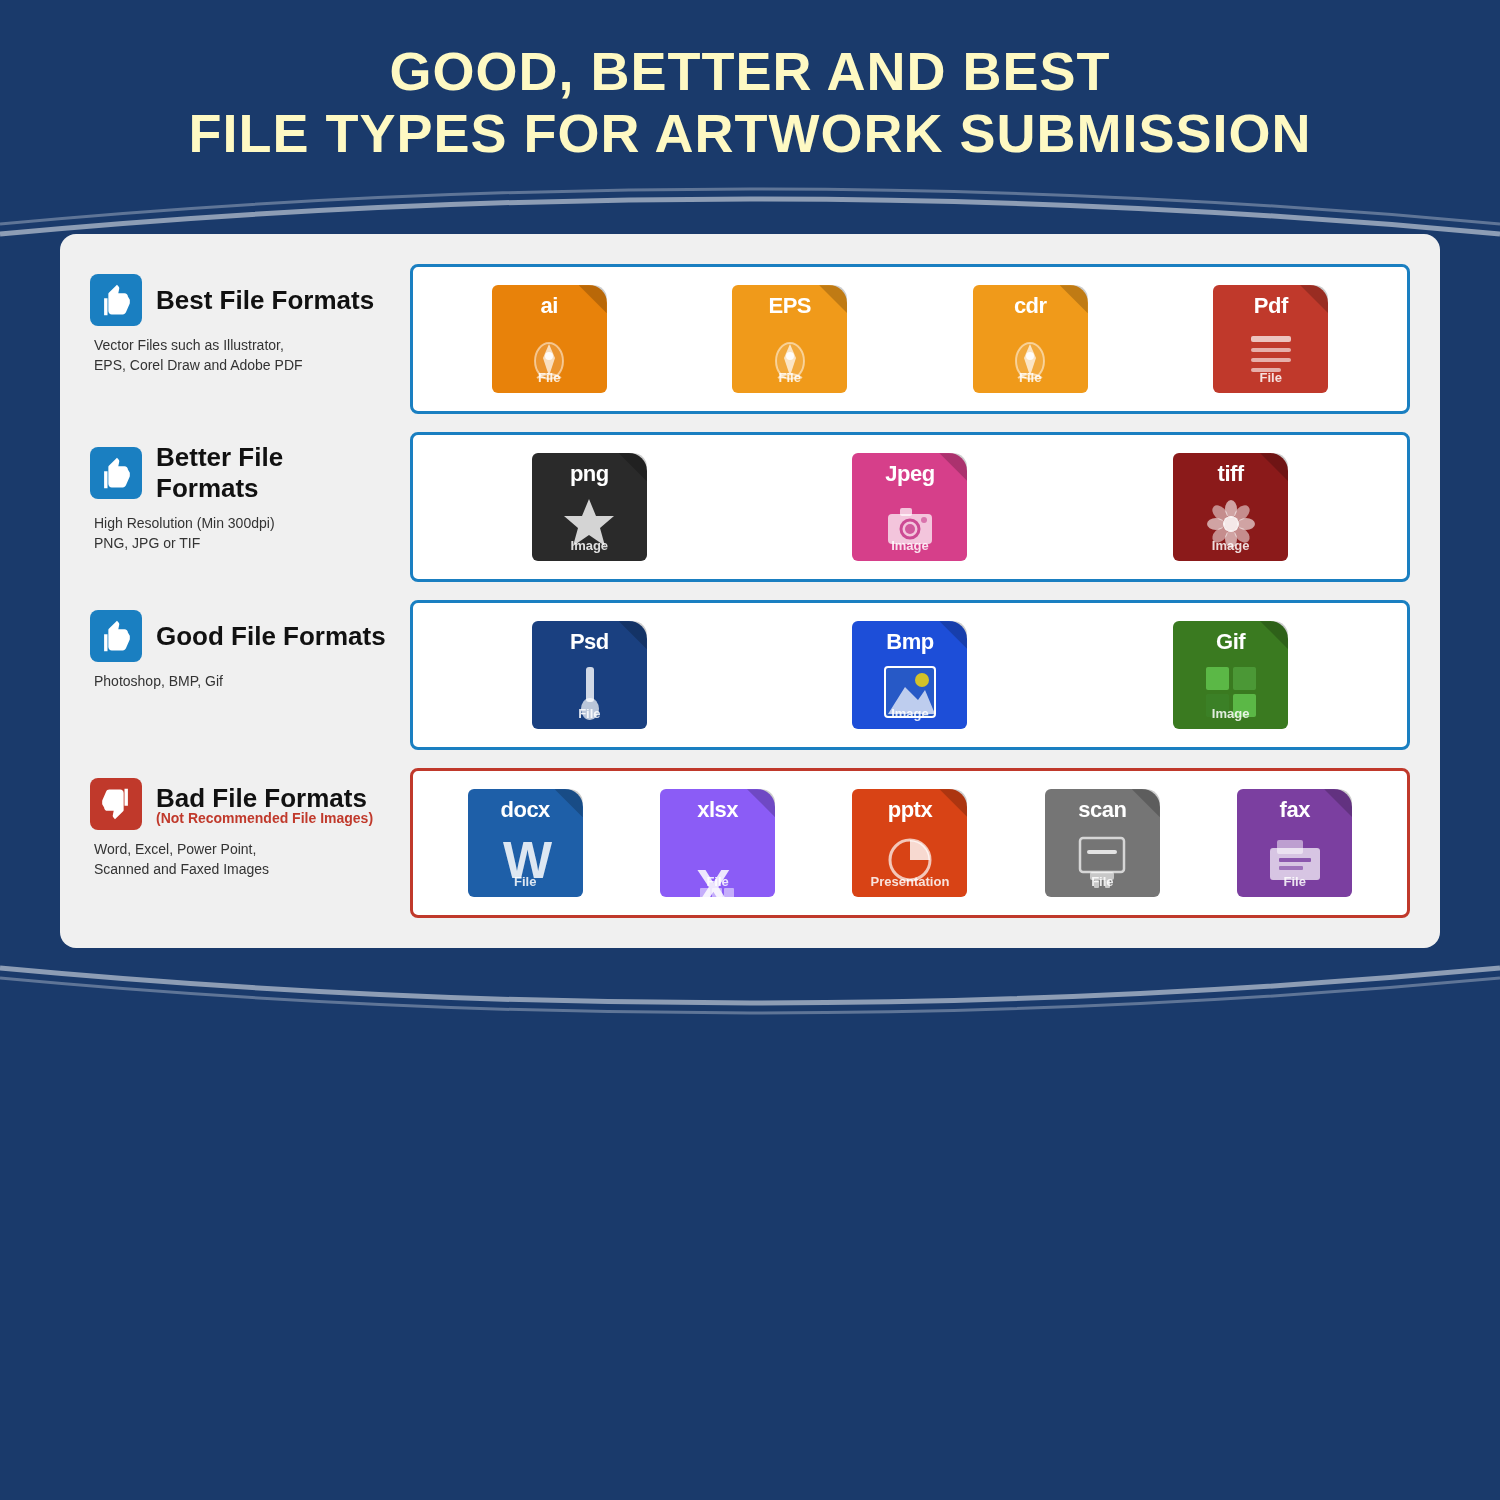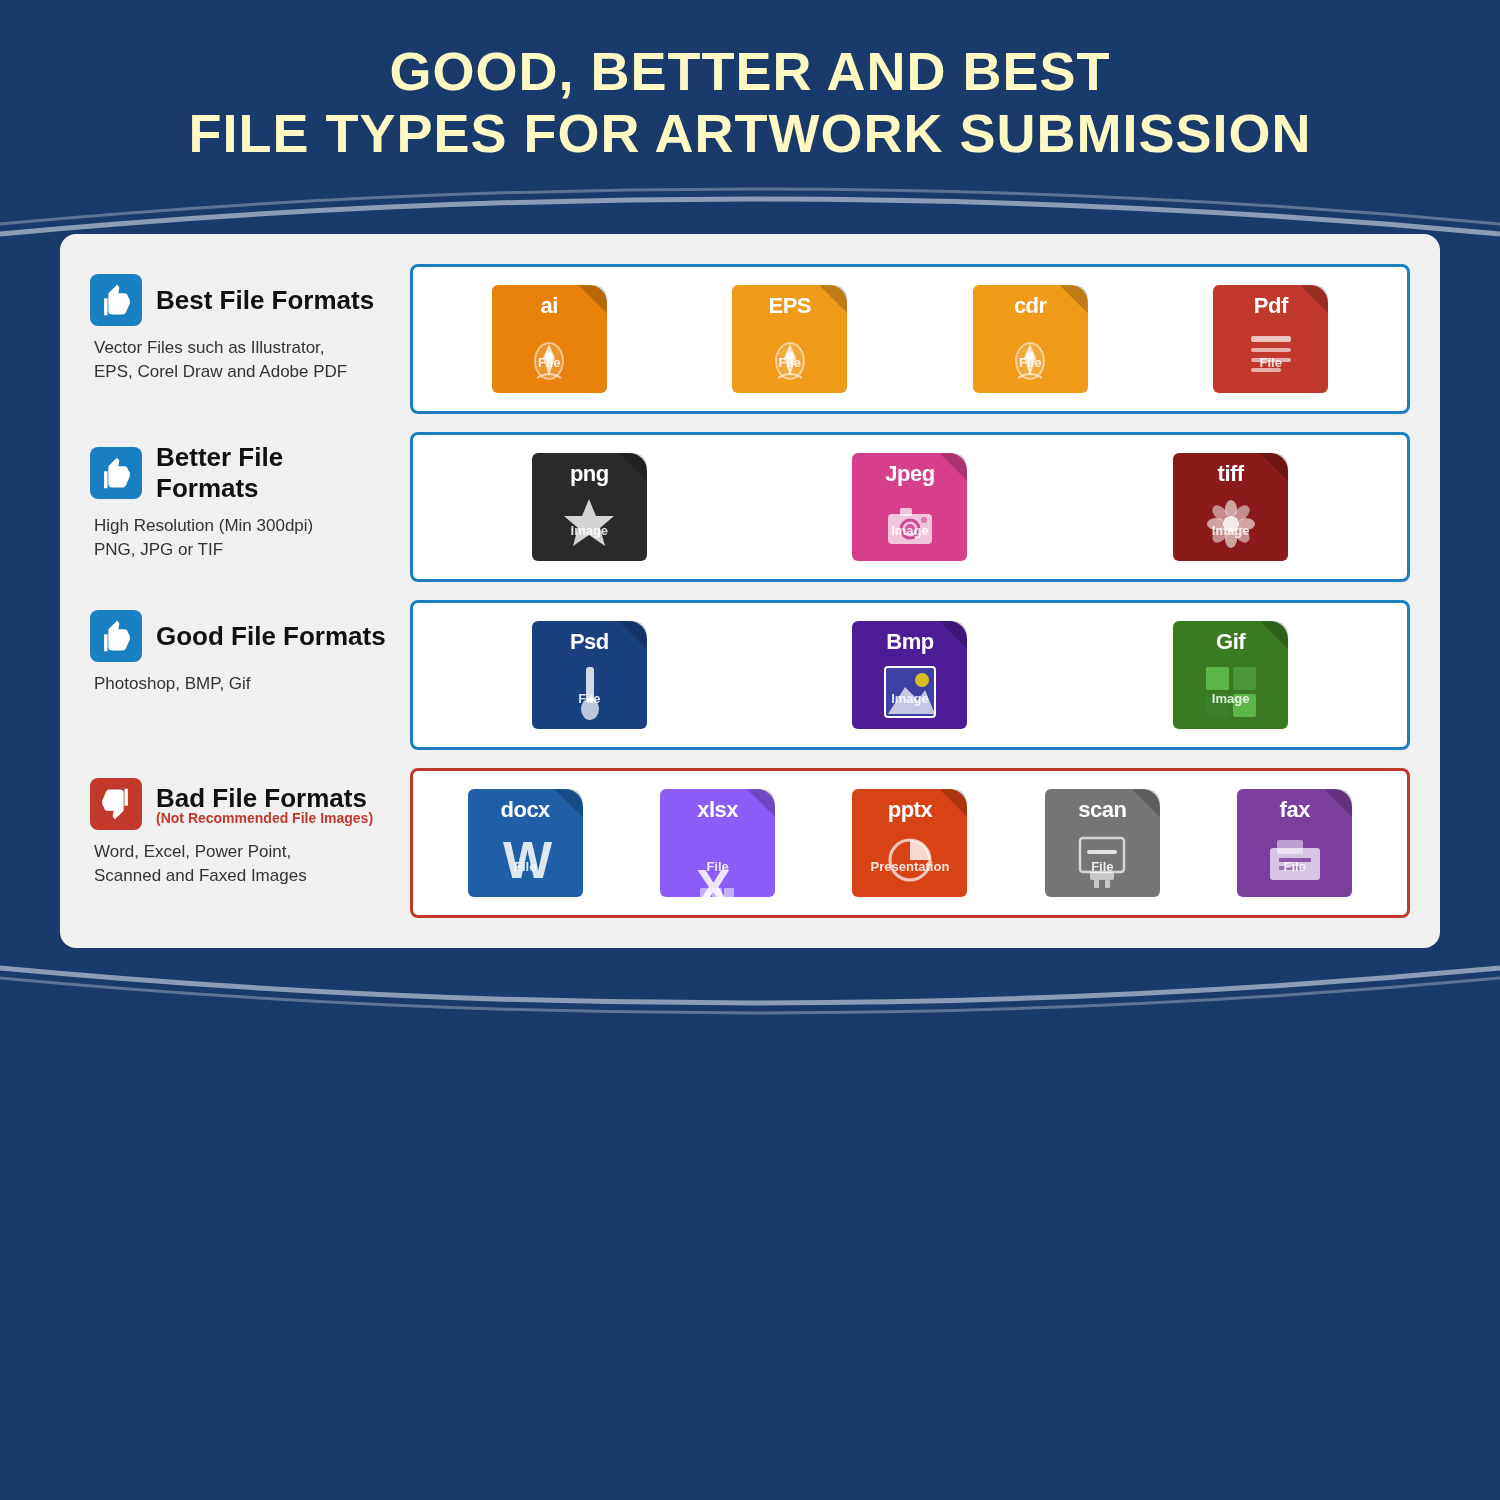--- a/index.html
+++ b/index.html
@@ -100,21 +100,21 @@
       font-weight: 900;
       color: #111;
     }
     .label-subtitle {
       font-size: 14px;
       font-weight: 700;
       color: #c0392b;
       margin-top: -4px;
     }
     .label-desc {
-      font-size: 17px;
+      font-size: 14px;
       color: #333;
       line-height: 1.4;
       padding-left: 4px;
     }
 
     
     .icons-area {
       flex: 1;
       border: 3px solid #1a7fc1;
       border-radius: 8px;
@@ -178,21 +178,21 @@
       align-items: center;
       justify-content: center;
       width: 100%;
     }
 
     .file-label-tag {
       font-size: 13px;
       color: rgba(255,255,255,0.85);
       font-weight: 600;
       position: absolute;
-      bottom: 23px;
+      bottom: 8px;
       text-align: center;
       width: 100%;
     }
 
     
     .swoosh-bottom {
       width: 100%;
       margin-top: 10px;
     }
   </style>
@@ -373,21 +373,21 @@
         <div class="file-icon-graphic">
           <svg viewBox="0 0 60 60" width="60" height="60" xmlns="http://www.w3.org/2000/svg">
       <rect x="27" y="5" width="8" height="35" rx="3" fill="white" opacity="0.8"></rect>
       <ellipse cx="31" cy="47" rx="9" ry="11" fill="white" opacity="0.7"></ellipse>
     </svg>
         </div>
         <div class="file-label-tag">File</div>
       </div>
     </div>
         <div class="file-icon">
-      <div class="file-shape" style="background:#4c1d95;">
+      <div class="file-shape" style="background:#1d4ed8;">
         <div class="file-ext">Bmp</div>
         <div class="file-icon-graphic">
           <svg viewBox="0 0 60 60" width="60" height="60" xmlns="http://www.w3.org/2000/svg">
       <rect x="5" y="5" width="50" height="50" rx="3" fill="rgba(50,100,180,0.5)" stroke="white" stroke-width="2"></rect>
       <polygon points="8,52 25,25 38,38 45,28 55,52" fill="rgba(255,255,255,0.7)"></polygon>
       <circle cx="42" cy="18" r="7" fill="rgba(255,220,0,0.8)"></circle>
     </svg>
         </div>
         <div class="file-label-tag">Image</div>
       </div>

